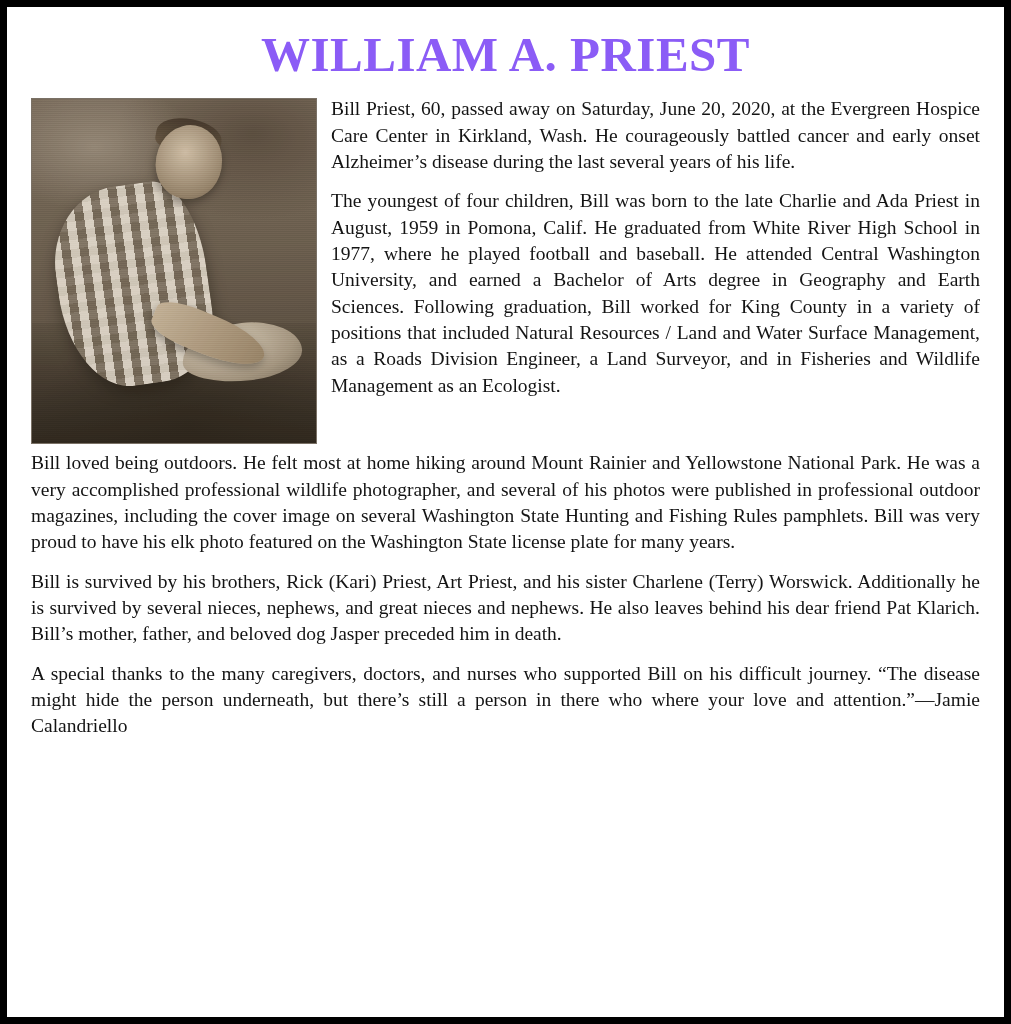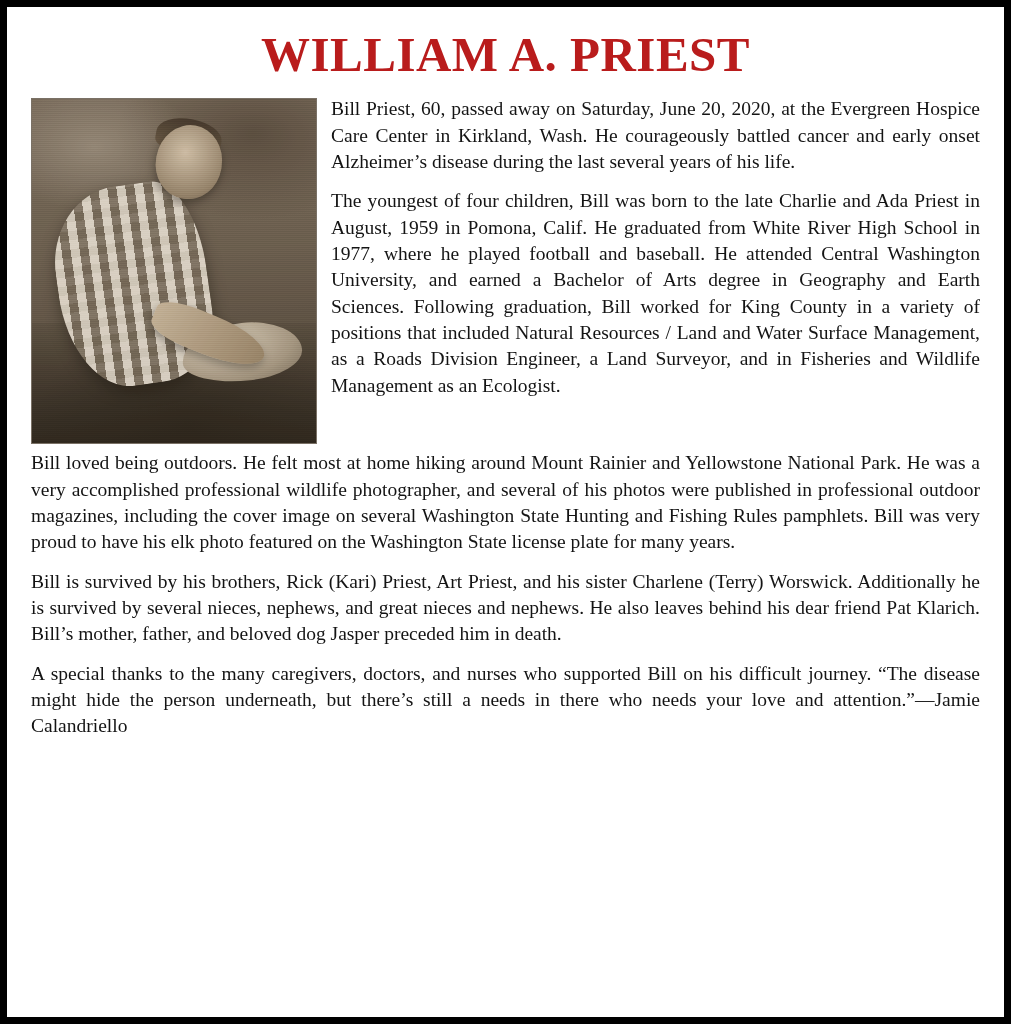--- a/index.html
+++ b/index.html
@@ -29,21 +29,21 @@
     padding: 4px 6px 0 6px;
   }
   .name-title {
     text-align: center;
     font-family: "Liberation Serif", serif;
     font-weight: bold;
     font-size: 49px;
     letter-spacing: 0.5px;
     line-height: 1.05;
     margin: 4px 0 14px 0;
-    color: #b91c1c;
+    color: #8b5cf6;
   }
   .photo {
     float: left;
     width: 284px;
     height: 344px;
     margin: 4px 14px 6px 0;
     border: 1px solid #7a7166;
     background: linear-gradient(160deg, #6f6459 0%, #8d8275 35%, #5c5348 70%, #3f3930 100%);
     position: relative;
     overflow: hidden;
@@ -171,17 +171,17 @@
       <div class="figure-arm"></div>
       <div class="sepia-tone"></div>
       <div class="grain"></div>
     </div>
 
     <p class="body first">Bill Priest, 60, passed away on Saturday, June 20, 2020, at the Evergreen Hospice Care Center in Kirkland, Wash.  He courageously battled cancer and early onset Alzheimer’s disease during the last several years of his life.</p>
     <p class="body">The youngest of four children, Bill was born to the late Charlie and Ada Priest in August, 1959 in Pomona, Calif.  He graduated from White River High School in 1977, where he played football and baseball.   He attended Central Washington University, and earned a Bachelor of Arts degree in Geography and Earth Sciences.  Following graduation, Bill worked for King County in a variety of positions that included Natural Resources / Land and Water Surface Management, as a Roads Division Engineer, a Land Surveyor, and in Fisheries and Wildlife Management as an Ecologist.</p>
     <div class="clear"></div>
     <p class="body">Bill loved being outdoors.  He felt most at home hiking around Mount Rainier and Yellowstone National Park.  He was a very accomplished professional wildlife photographer, and several of his photos were published in professional outdoor magazines, including the cover image on several Washington State Hunting and Fishing Rules pamphlets.  Bill was very proud to have his elk photo featured on the Washington State license plate for many years.</p>
     <p class="body">Bill is survived by his brothers, Rick (Kari) Priest, Art Priest, and his sister Charlene (Terry) Worswick. Additionally he is survived by several nieces, nephews, and great nieces and nephews. He also leaves behind his dear friend Pat Klarich. Bill’s mother, father, and beloved dog Jasper preceded him in death.</p>
-    <p class="body">A special thanks to the many caregivers, doctors, and nurses who supported Bill on his difficult journey. “The disease might hide the person underneath, but there’s still a needs in there who needs your love and attention.”—Jamie Calandriello</p>
+    <p class="body">A special thanks to the many caregivers, doctors, and nurses who supported Bill on his difficult journey. “The disease might hide the person underneath, but there’s still a person in there who where your love and attention.”—Jamie Calandriello</p>
 
 
   </div>
 </div>
 
 </body></html>

